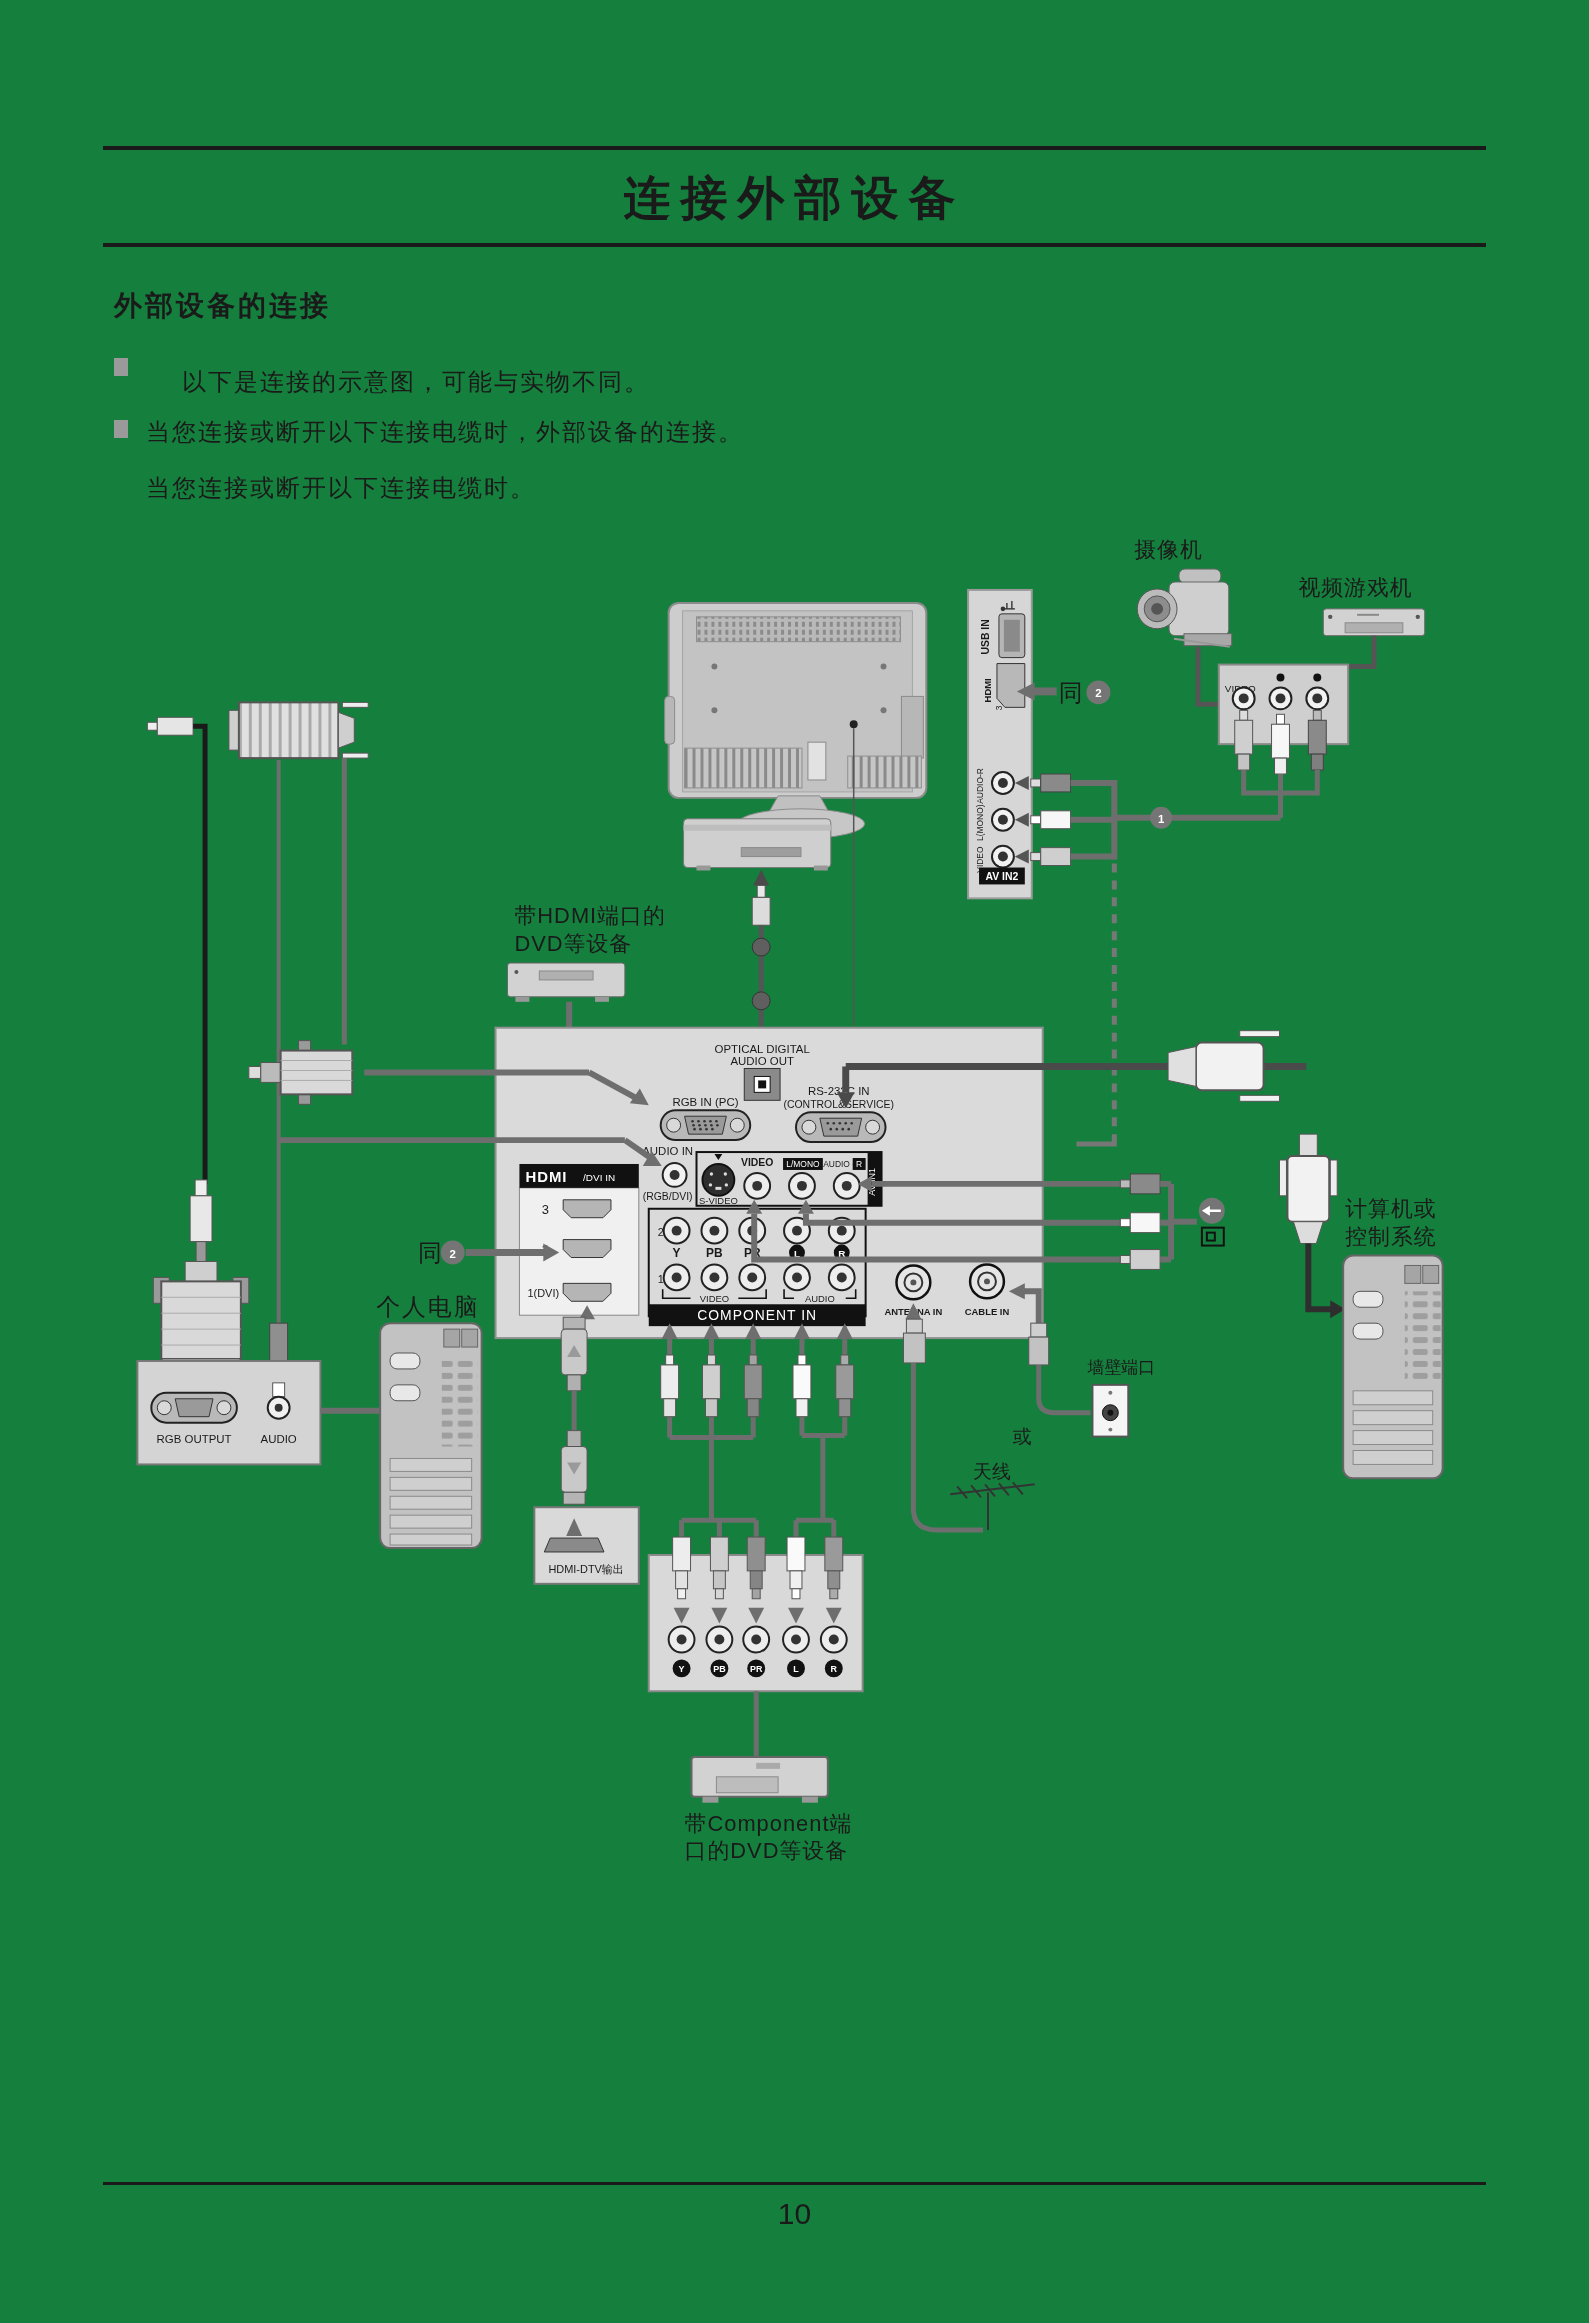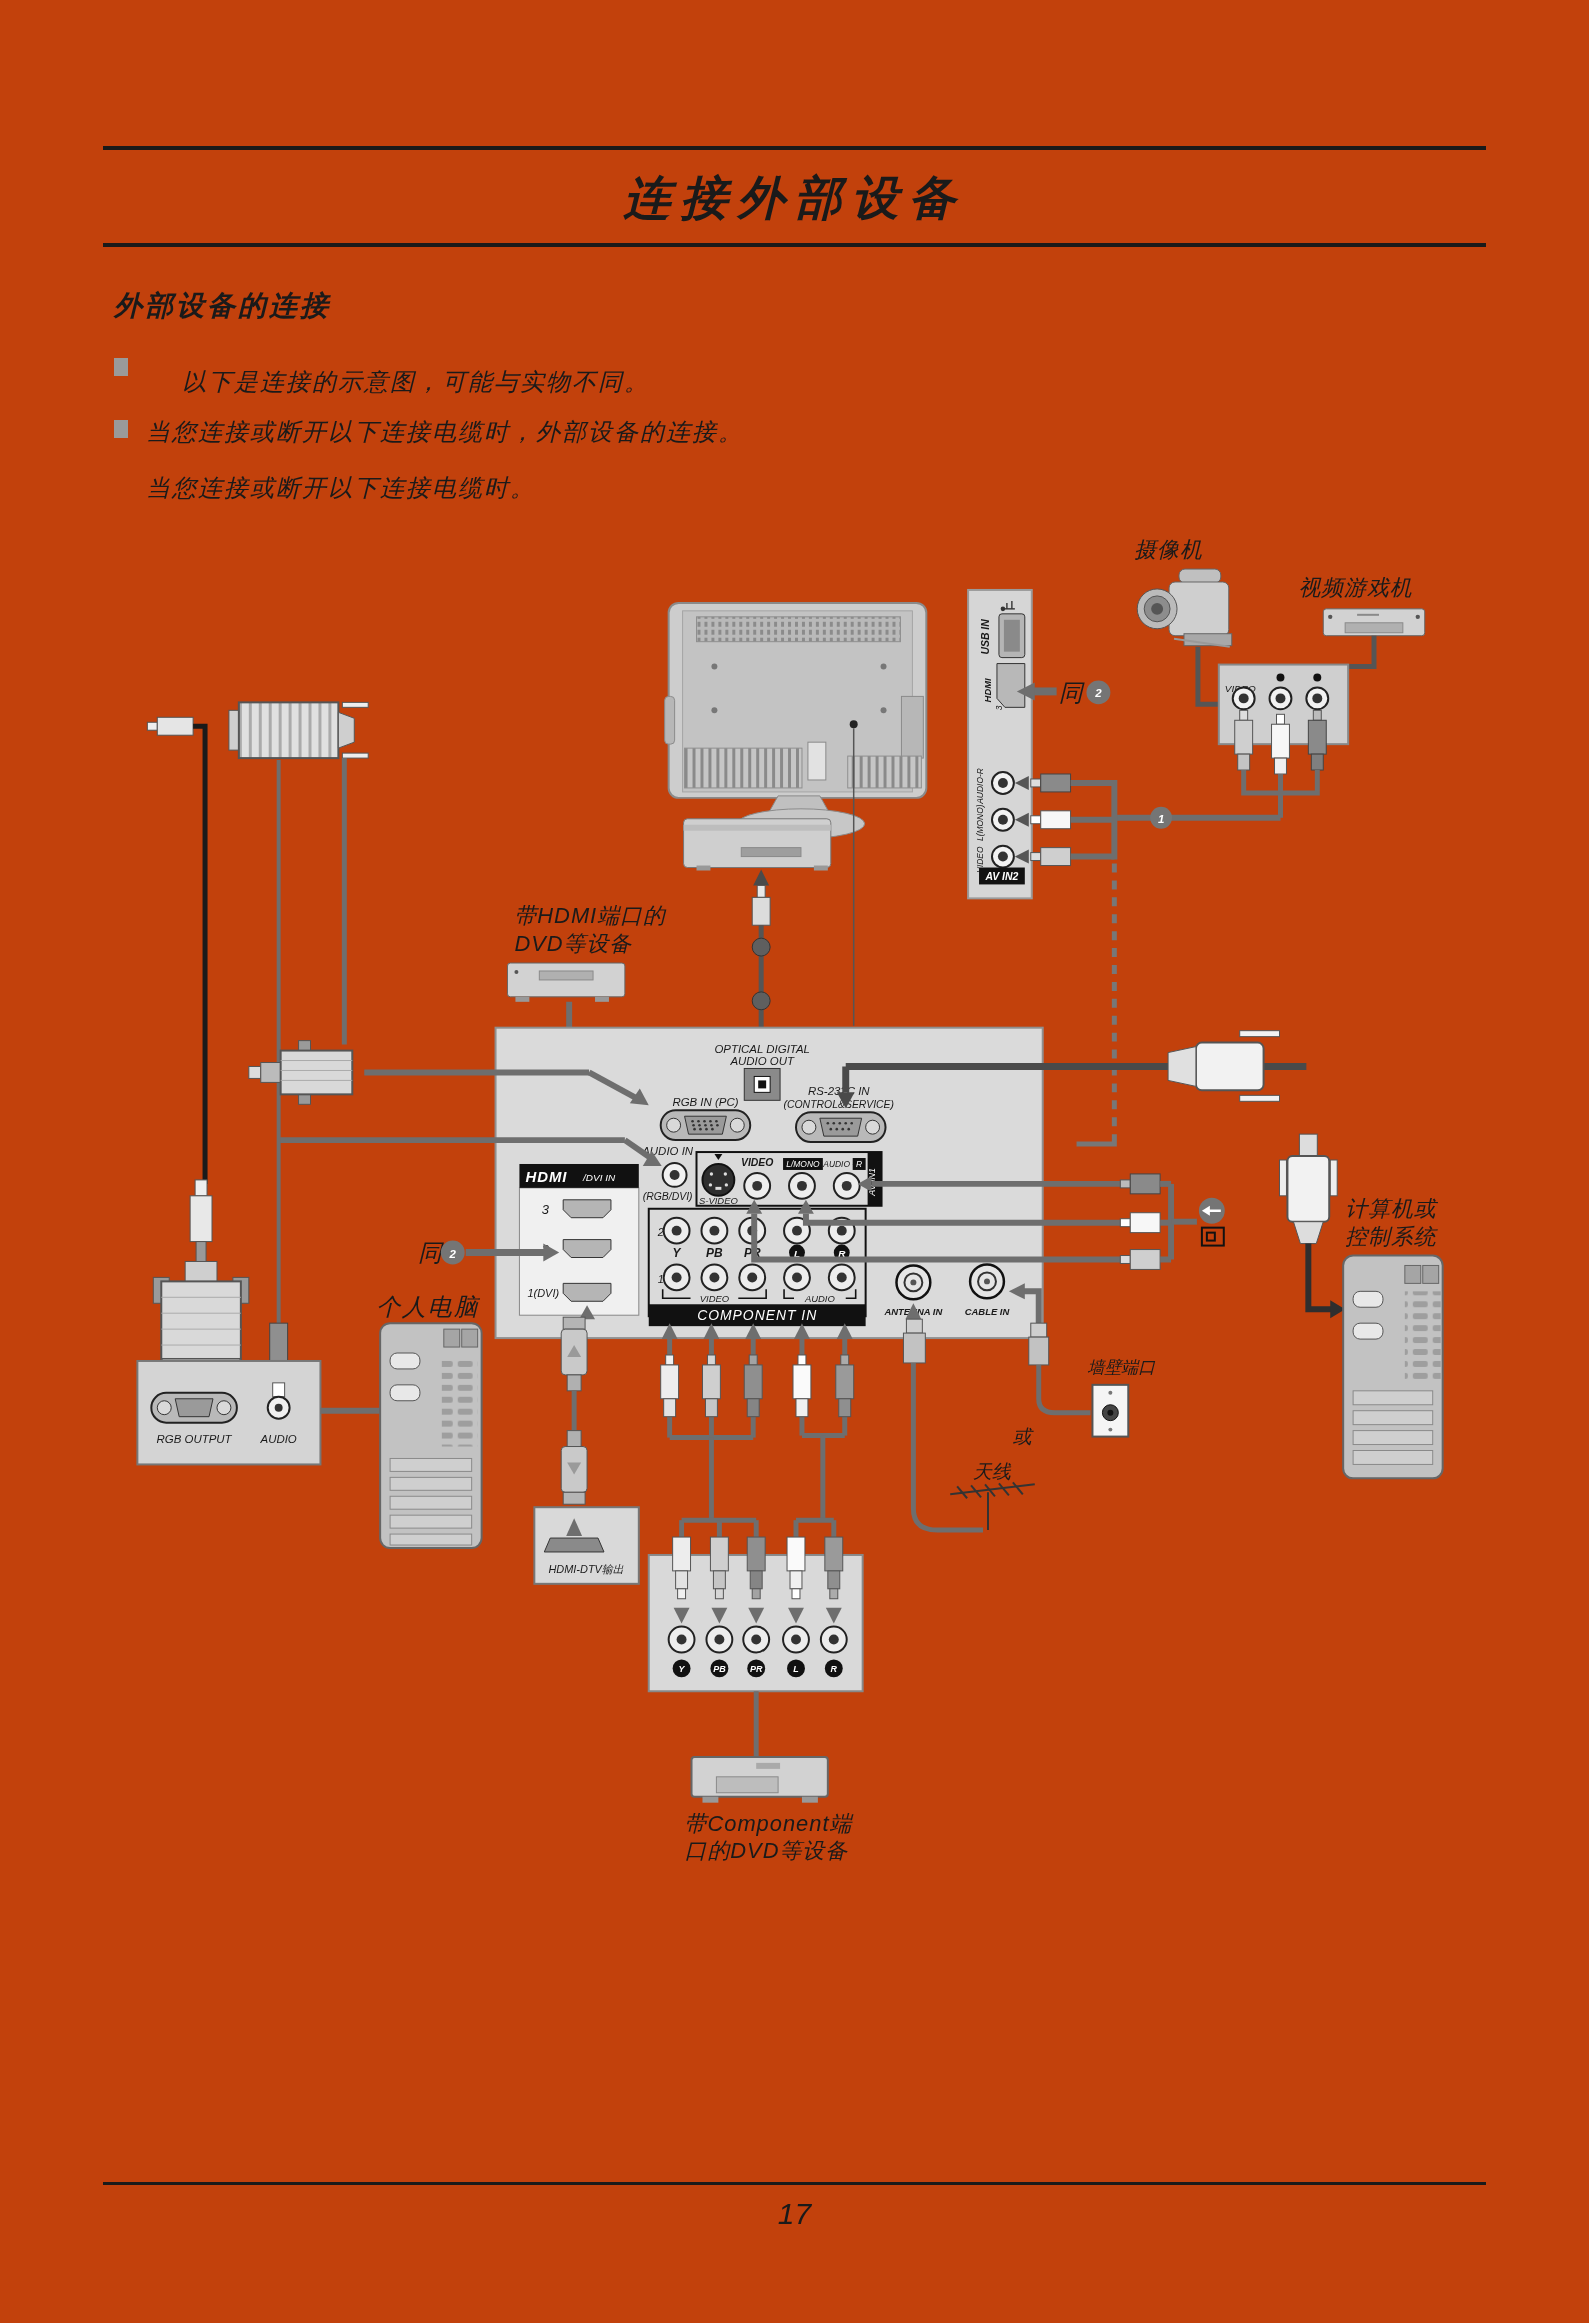--- a/index.html
+++ b/index.html
@@ -1,17 +1,17 @@
 <!DOCTYPE html>
 <html><head>
 <meta charset="utf-8">
 <style>
   html,body{margin:0;padding:0;background:#888;}
-  .page{position:relative;width:1589px;height:2323px;background:#c2410c;overflow:hidden;
-        font-family:"Liberation Sans",sans-serif;color:#1a1a1a;font-style:italic;}
+  .page{position:relative;width:1589px;height:2323px;background:#15803d;overflow:hidden;
+        font-family:"Liberation Sans",sans-serif;color:#1a1a1a;}
   .rule{position:absolute;left:103px;width:1383px;background:#1a1a1a;}
   .title{position:absolute;left:0;top:167px;width:100%;text-align:center;
          font-size:47px;font-weight:bold;letter-spacing:10px;}
   .heading{position:absolute;left:114px;top:287px;font-size:28px;font-weight:bold;letter-spacing:3px;}
   .bullet-sq{position:absolute;left:114px;width:14px;height:18px;background:#9a9a9a;}
   .btext{position:absolute;left:146px;font-size:24px;letter-spacing:2px;}
   .pagenum{position:absolute;left:0;top:2197px;width:100%;text-align:center;font-size:30px;}
   .diagram{position:absolute;left:0;top:0;}
   svg text{font-family:"Liberation Sans",sans-serif;fill:#1a1a1a;}
   .mid{text-anchor:middle;}
@@ -684,17 +684,17 @@
       <rect x="444" y="1362" width="36" height="92" fill="url(#slots)"></rect>
       <rect x="392" y="1466" width="82" height="13" fill="#cfcfcf" stroke="#8a8a8a"></rect>
       <rect x="392" y="1485" width="82" height="13" fill="#cfcfcf" stroke="#8a8a8a"></rect>
       <rect x="392" y="1504" width="82" height="13" fill="#cfcfcf" stroke="#8a8a8a"></rect>
       <rect x="392" y="1523" width="82" height="13" fill="#cfcfcf" stroke="#8a8a8a"></rect>
       <rect x="392" y="1542" width="82" height="11" fill="#cfcfcf" stroke="#8a8a8a"></rect>
     </g>
   </svg>
 
   <div class="rule" style="top:2182px;height:3px;"></div>
-  <div class="pagenum">17</div>
+  <div class="pagenum">10</div>
 
 
 </div>
 
 
 </body></html>

